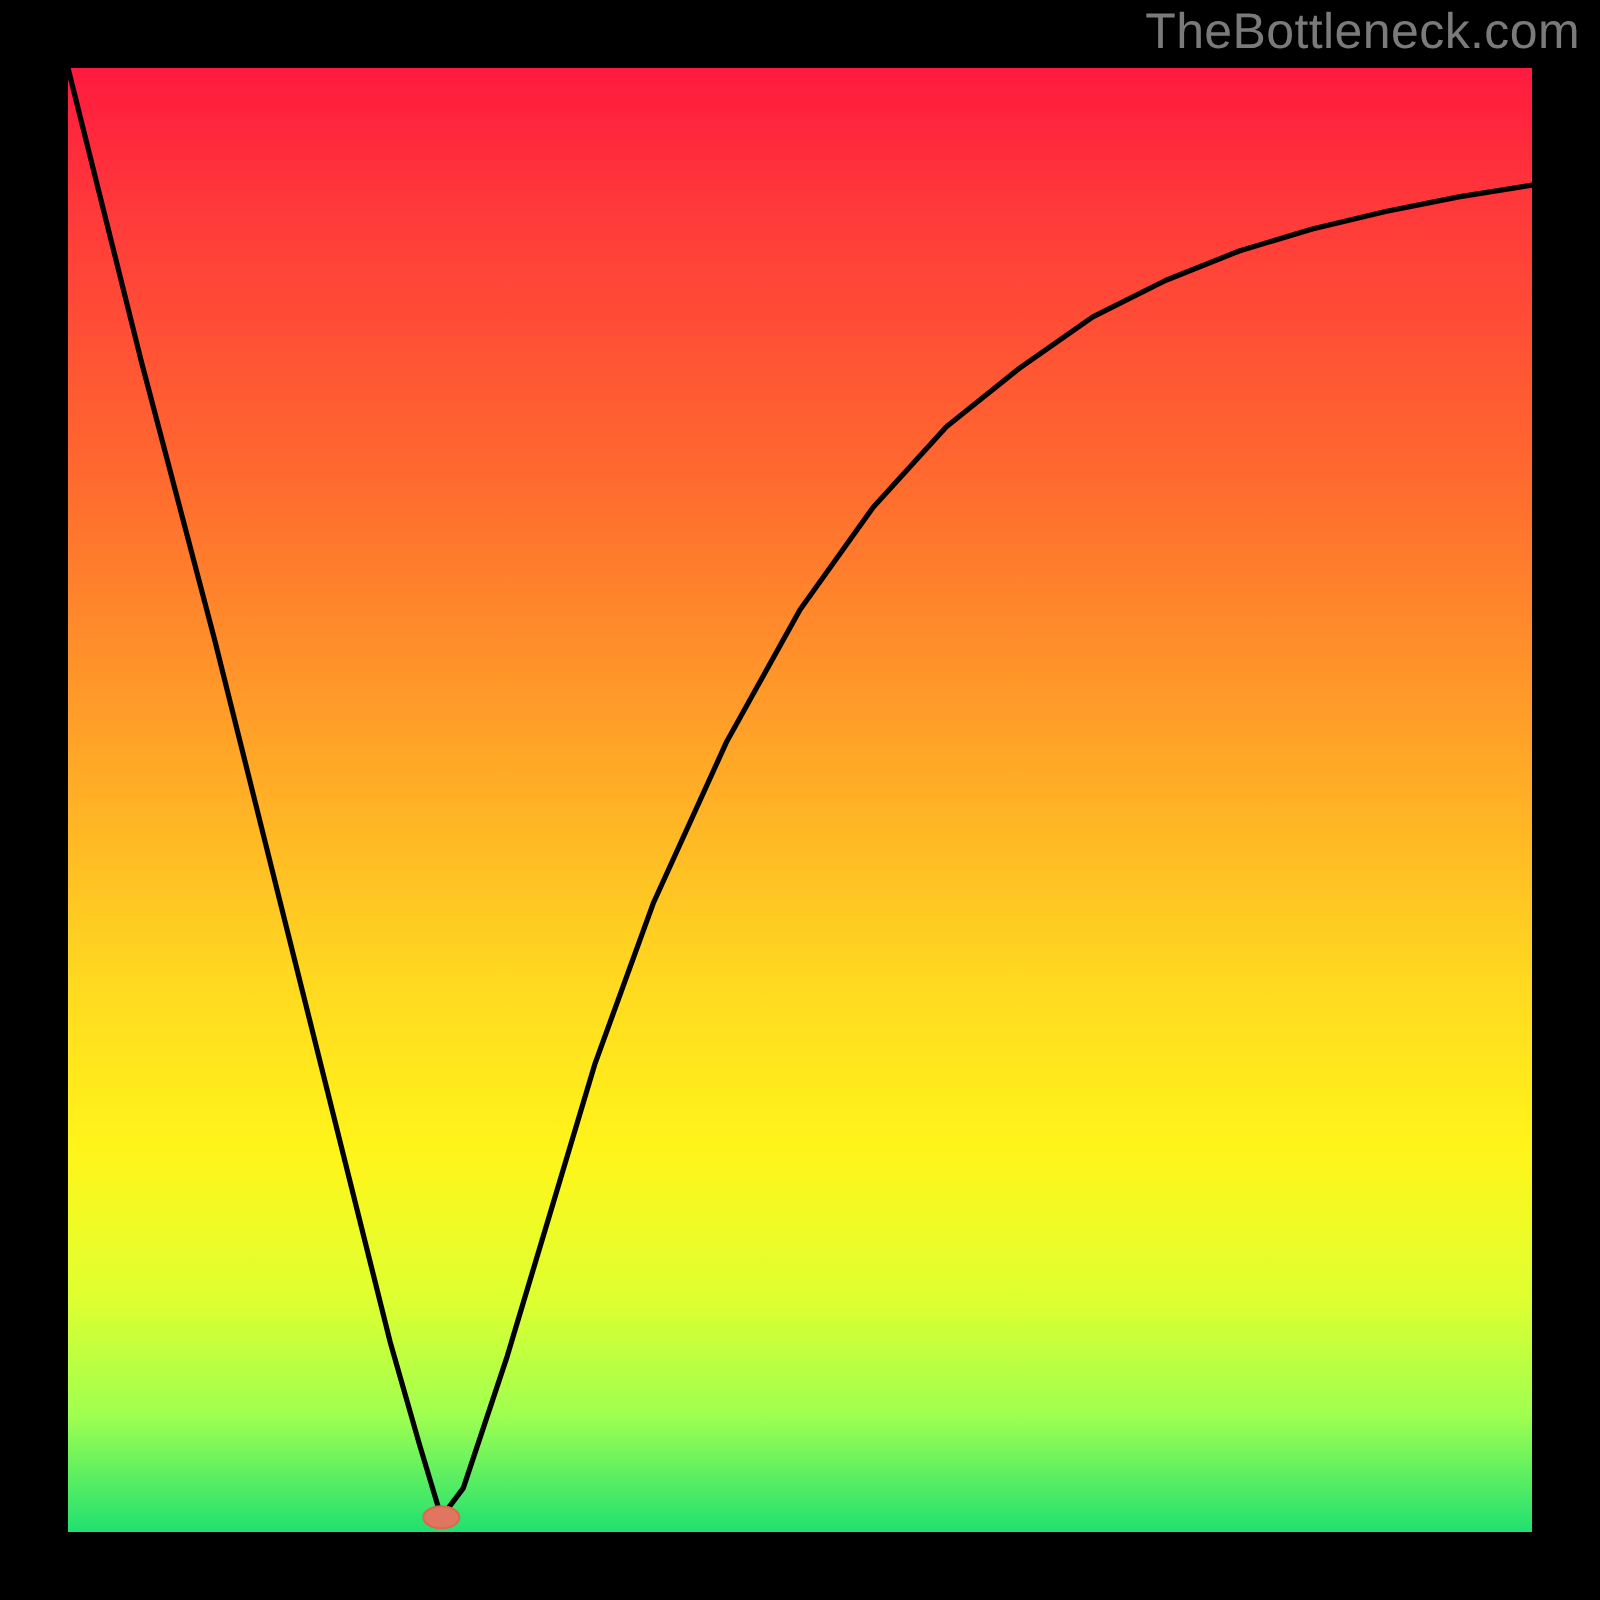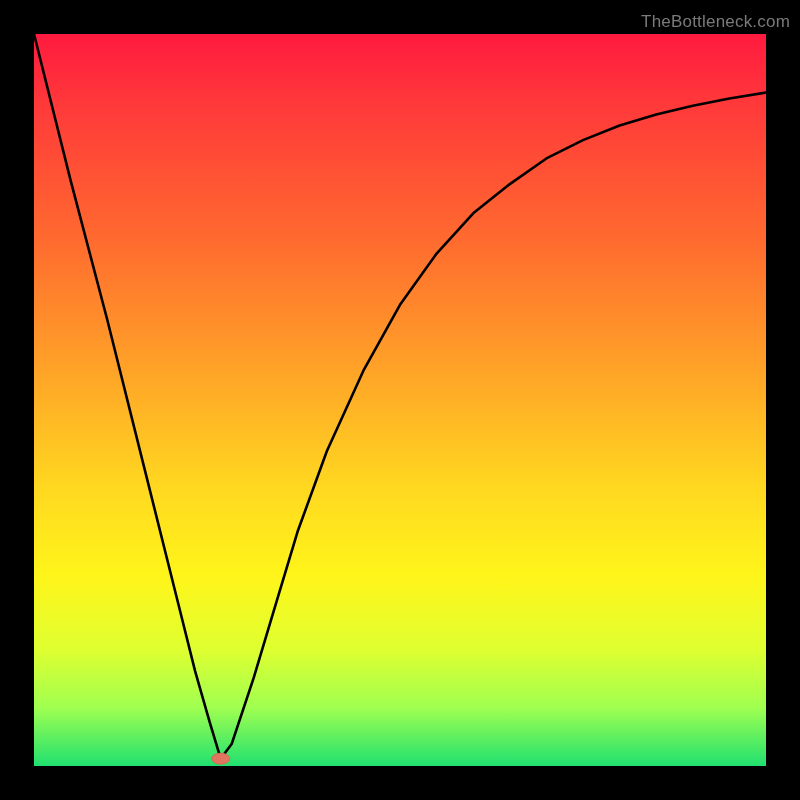--- a/index.html
+++ b/index.html
@@ -43,24 +43,24 @@
   .plot-area svg {
     position: absolute;
     top: 0;
     left: 0;
     width: 732px;
     height: 732px;
     overflow: visible;
   }
   .watermark {
     position: absolute;
-    top: 12px;
+    top: 2px;
     right: 10px;
     color: #7a7a7a;
-    font-size: 17px;
+    font-size: 25px;
     font-weight: 500;
     letter-spacing: 0.2px;
   }
   .curve {
     fill: none;
     stroke: #000;
     stroke-width: 2.6;
     stroke-linejoin: round;
     stroke-linecap: round;
   }

